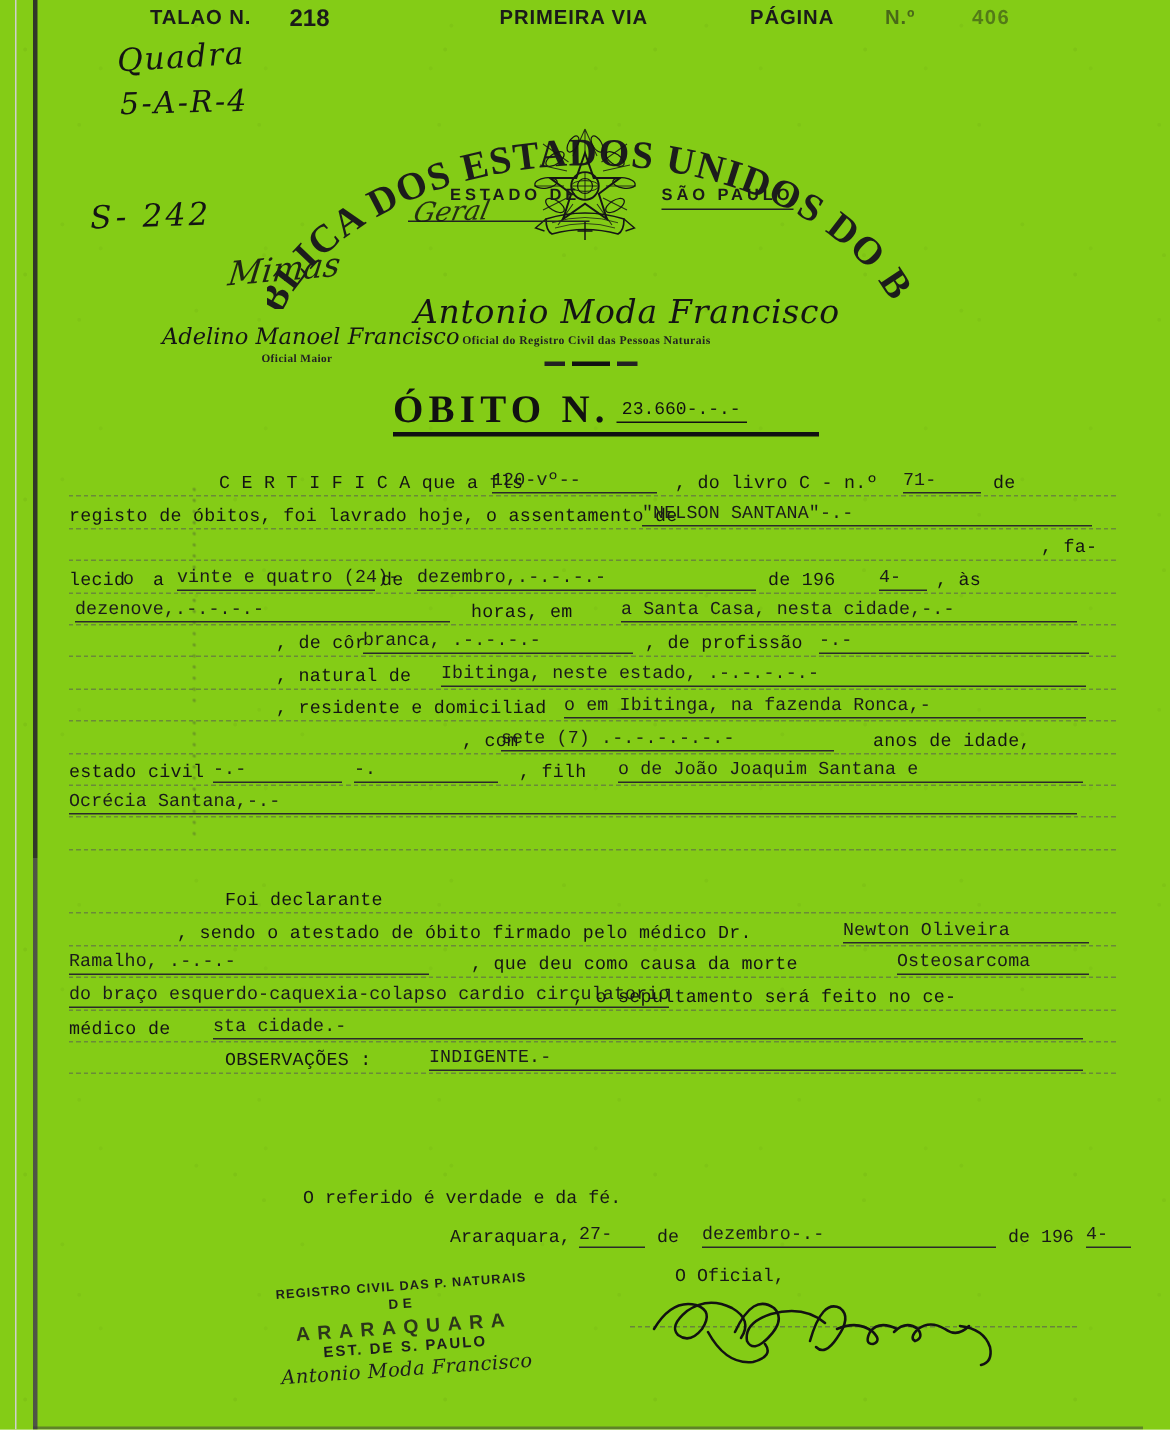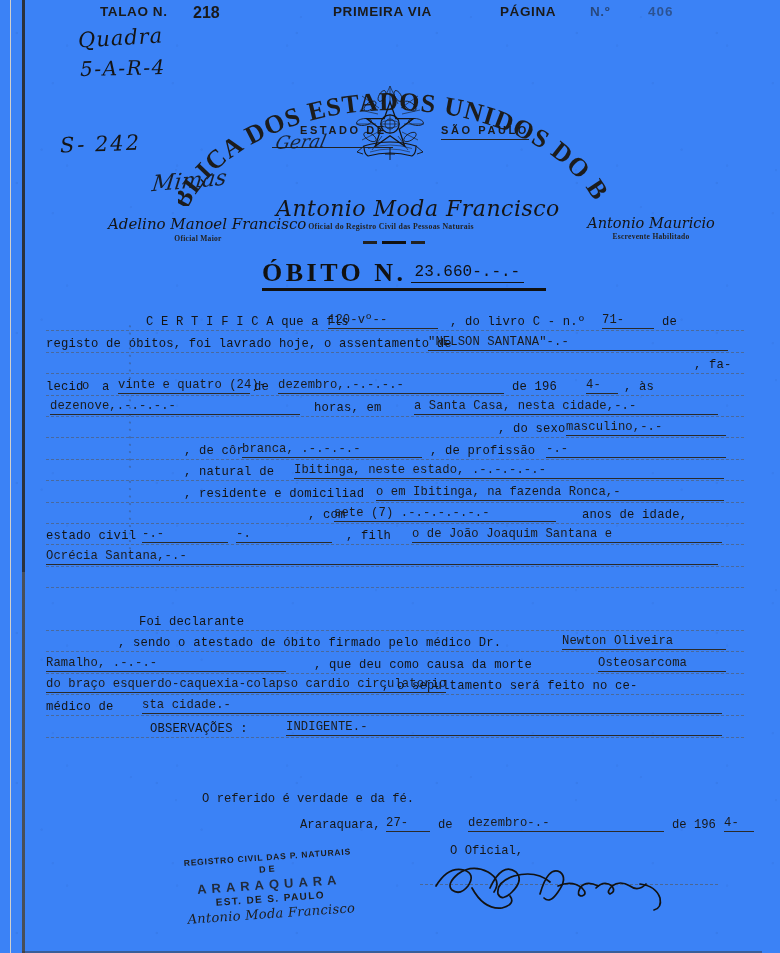--- a/index.html
+++ b/index.html
@@ -6,21 +6,21 @@
   body{
     width:780px;height:953px;
     background:#ffffff;
     font-family:"Liberation Mono", monospace;
     color:#111;
     overflow:hidden;
     position:relative;
   }
   .page{
     position:absolute;inset:0;
-    background:#3b82f6;
+    background:#84cc16;
   }
   
   .grain{
     position:absolute;inset:0;
     pointer-events:none;
     background-image:
       radial-gradient(circle at 12% 22%, rgba(0,0,0,.05) 0 1px, transparent 1.6px),
       radial-gradient(circle at 77% 9%, rgba(0,0,0,.04) 0 1px, transparent 1.6px),
       radial-gradient(circle at 44% 64%, rgba(0,0,0,.04) 0 1px, transparent 1.6px),
       radial-gradient(circle at 88% 81%, rgba(0,0,0,.045) 0 1px, transparent 1.6px),
@@ -129,21 +129,21 @@
 
   
   .obito{
     position:absolute;left:262px;top:258px;
     font-family:"Liberation Serif", serif;
     font-size:26px;font-weight:700;letter-spacing:3.5px;color:#111;
     white-space:nowrap;
   }
   .obito .num{
     font-family:"Liberation Mono", monospace;
-    font-size:16px;font-weight:400;letter-spacing:0;
+    font-size:12px;font-weight:400;letter-spacing:0;
     position:relative;top:-5px;margin-left:4px;
     border-bottom:1.5px solid #111;padding:0 4px 1px 4px;
   }
   .obito-underline{
     position:absolute;left:262px;top:288px;width:284px;height:2.5px;background:#111;
   }
 
   
   .body{position:absolute;left:46px;top:312px;width:700px;}
   .ln{
@@ -288,24 +288,20 @@
     <span class="nm">Antonio Moda Francisco</span>
     <span class="rl">Oficial do Registro Civil das Pessoas Naturais</span>
   </div>
   <div class="rule-dash"></div>
 
   <div class="offic off-left">
     <span class="nm">Adelino Manoel Francisco</span>
     <span class="rl">Oficial Maior</span>
   </div>
 
-  <div class="offic off-right">
-    <span class="nm">Antonio Mauricio</span>
-    <span class="rl">Escrevente Habilitado</span>
-  </div>
 
   <div class="obito">
     <span>ÓBITO N.</span><span class="num">23.660-.-.-</span>
   </div>
   <div class="obito-underline"></div>
 
   <div class="body">
 
     <div class="ln">
       <span class="pr" style="left:100px">C E R T I F I C A   que a fls</span>
@@ -335,24 +331,20 @@
       <span class="ty" style="left:540px;width:32px">4-</span>
       <span class="pr" style="left:578px">, às</span>
     </div>
 
     <div class="ln">
       <span class="ty" style="left:4px;width:250px">dezenove,.-.-.-.-</span>
       <span class="pr" style="left:268px">horas, em</span>
       <span class="ty" style="left:368px;width:304px">a Santa Casa, nesta cidade,-.-</span>
     </div>
 
-    <div class="ln">
-      <span class="pr" style="left:452px">, do sexo</span>
-      <span class="ty" style="left:520px;width:160px">masculino,-.-</span>
-    </div>
 
     <div class="ln">
       <span class="pr" style="left:138px">, de côr</span>
       <span class="ty" style="left:196px;width:180px">branca, .-.-.-.-</span>
       <span class="pr" style="left:384px">, de profissão</span>
       <span class="ty" style="left:500px;width:180px">-.-</span>
     </div>
 
     <div class="ln">
       <span class="pr" style="left:138px">, natural de</span>
@@ -379,21 +371,21 @@
     </div>
 
     <div class="ln">
       <span class="ty" style="left:0;width:672px">Ocrécia Santana,-.-</span>
     </div>
 
     <div class="ln"></div>
     <div class="ln norule"></div>
 
     <div class="ln">
-      <span class="pr" style="left:93px">Foi declarante</span>
+      <span class="pr" style="left:104px">Foi declarante</span>
     </div>
 
     <div class="ln">
       <span class="pr" style="left:72px">, sendo o atestado de óbito firmado pelo médico Dr.</span>
       <span class="ty" style="left:516px;width:164px">Newton Oliveira</span>
     </div>
 
     <div class="ln">
       <span class="ty" style="left:0;width:240px">Ramalho, .-.-.-</span>
       <span class="pr" style="left:268px">, que deu como causa da morte</span>

